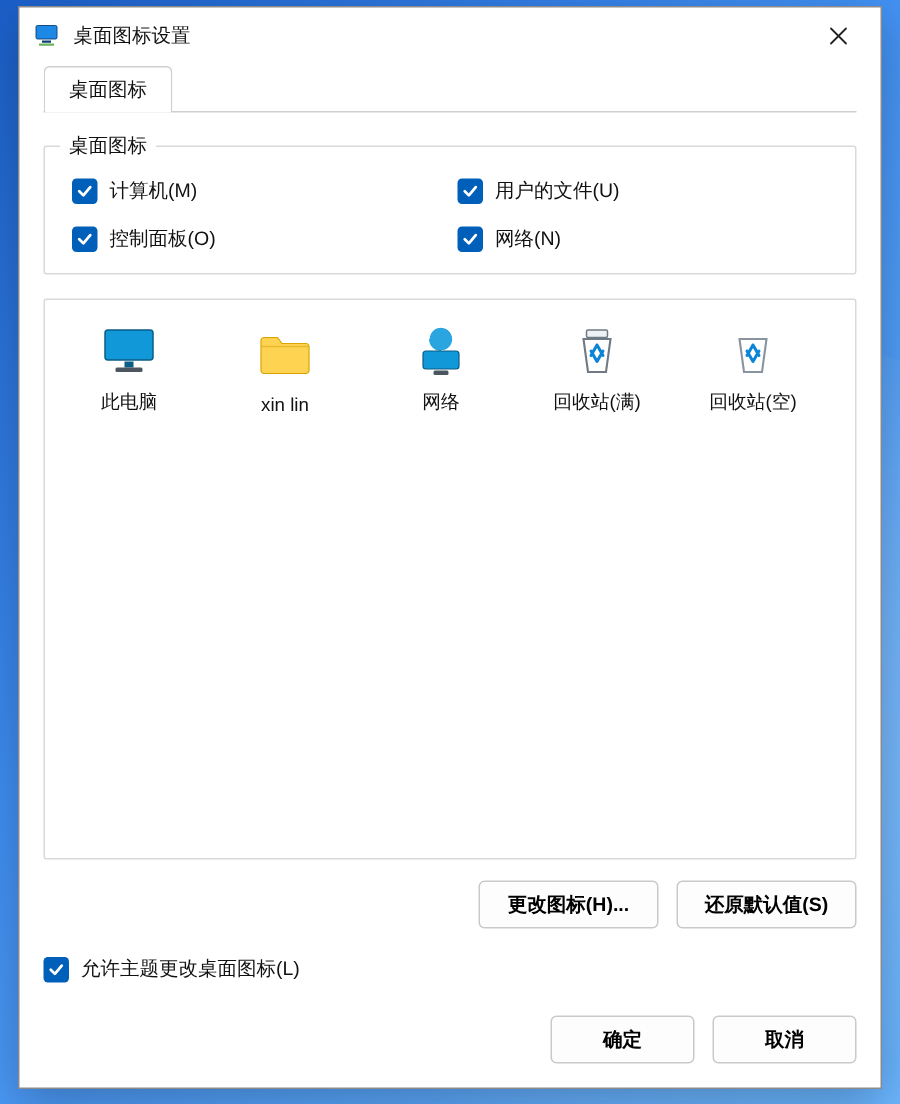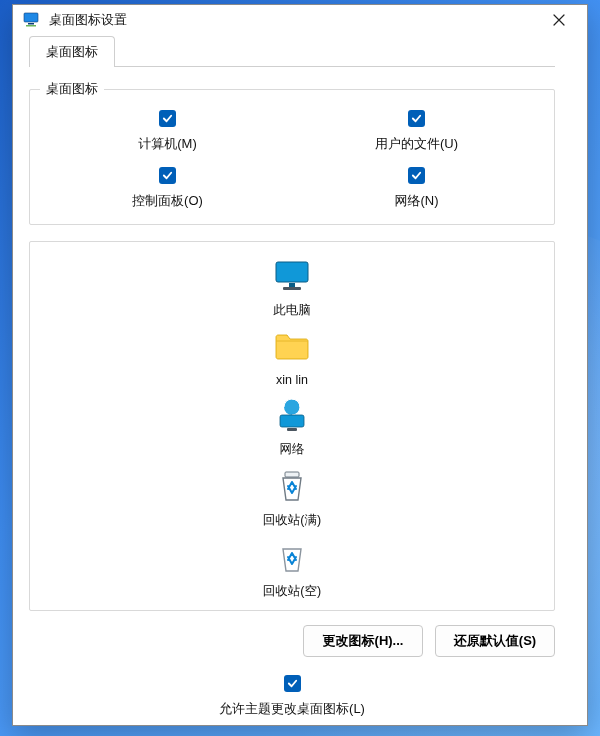--- a/index.html
+++ b/index.html
@@ -24,21 +24,21 @@
   }
   .titlebar{
     height:38px; display:flex; align-items:center; padding:0 6px 0 10px;
   }
   .titlebar .t-icon{ width:18px; height:18px; margin-right:8px; }
   .titlebar .title{ flex:1; font-size:13px; }
   .titlebar .close{
     width:44px; height:30px; display:flex; align-items:center; justify-content:center;
     border-radius:4px;
   }
-  .content{ flex:1; padding: 0 32px 12px 16px; display:flex; flex-direction:column; }
+  .content{ flex:1; padding: 0 16px 12px 16px; display:flex; flex-direction:column; }
 
   .tabbar{
     display:flex; align-items:flex-end; height:30px; margin-top:2px;
     border-bottom:1px solid #cfcfcf;
   }
   .tab{
     padding:6px 16px 6px 16px; font-size:13px;
     border:1px solid #cfcfcf; border-bottom:none;
     border-top-left-radius:4px; border-top-right-radius:4px;
     background:#fff; position:relative; top:1px;
@@ -50,33 +50,33 @@
     padding:16px 16px 8px 16px; position:relative;
   }
   .group .legend{
     position:absolute; top:-10px; left:10px; background:#fff; padding:0 6px;
   }
   .check-grid{
     display:grid; grid-template-columns: 1fr 1fr; row-gap:14px; column-gap:10px;
     padding:4px 2px 6px 2px;
   }
   .check{
-    display:flex; align-items:center; gap:8px;flex-direction:column;
+    display:flex; align-items:flex-end; gap:8px;
   }
   .cb{
     width:17px; height:17px; border-radius:3px; background:#005fb8;
     display:flex; align-items:center; justify-content:center; flex:0 0 auto;
   }
   .cb svg{ display:block; }
 
   .icon-area{
     margin-top:16px; flex:1; border:1px solid #d9d9d9; border-radius:2px;
     padding:10px 6px; overflow:auto; min-height:236px;
   }
-  .icon-row{ display:flex; gap:4px; align-items:center;flex-direction:column; }
+  .icon-row{ display:flex; gap:4px; align-items:flex-end; }
   .ic{
     width:100px; text-align:center; font-size:12.5px;
     display:flex; flex-direction:column; align-items:center; gap:6px;
     padding-top:4px;
   }
   .ic .gl{ width:40px; height:40px; display:flex; align-items:center; justify-content:center; }
 
   .btn-row{
     display:flex; justify-content:flex-end; gap:12px; margin-top:14px;
   }

